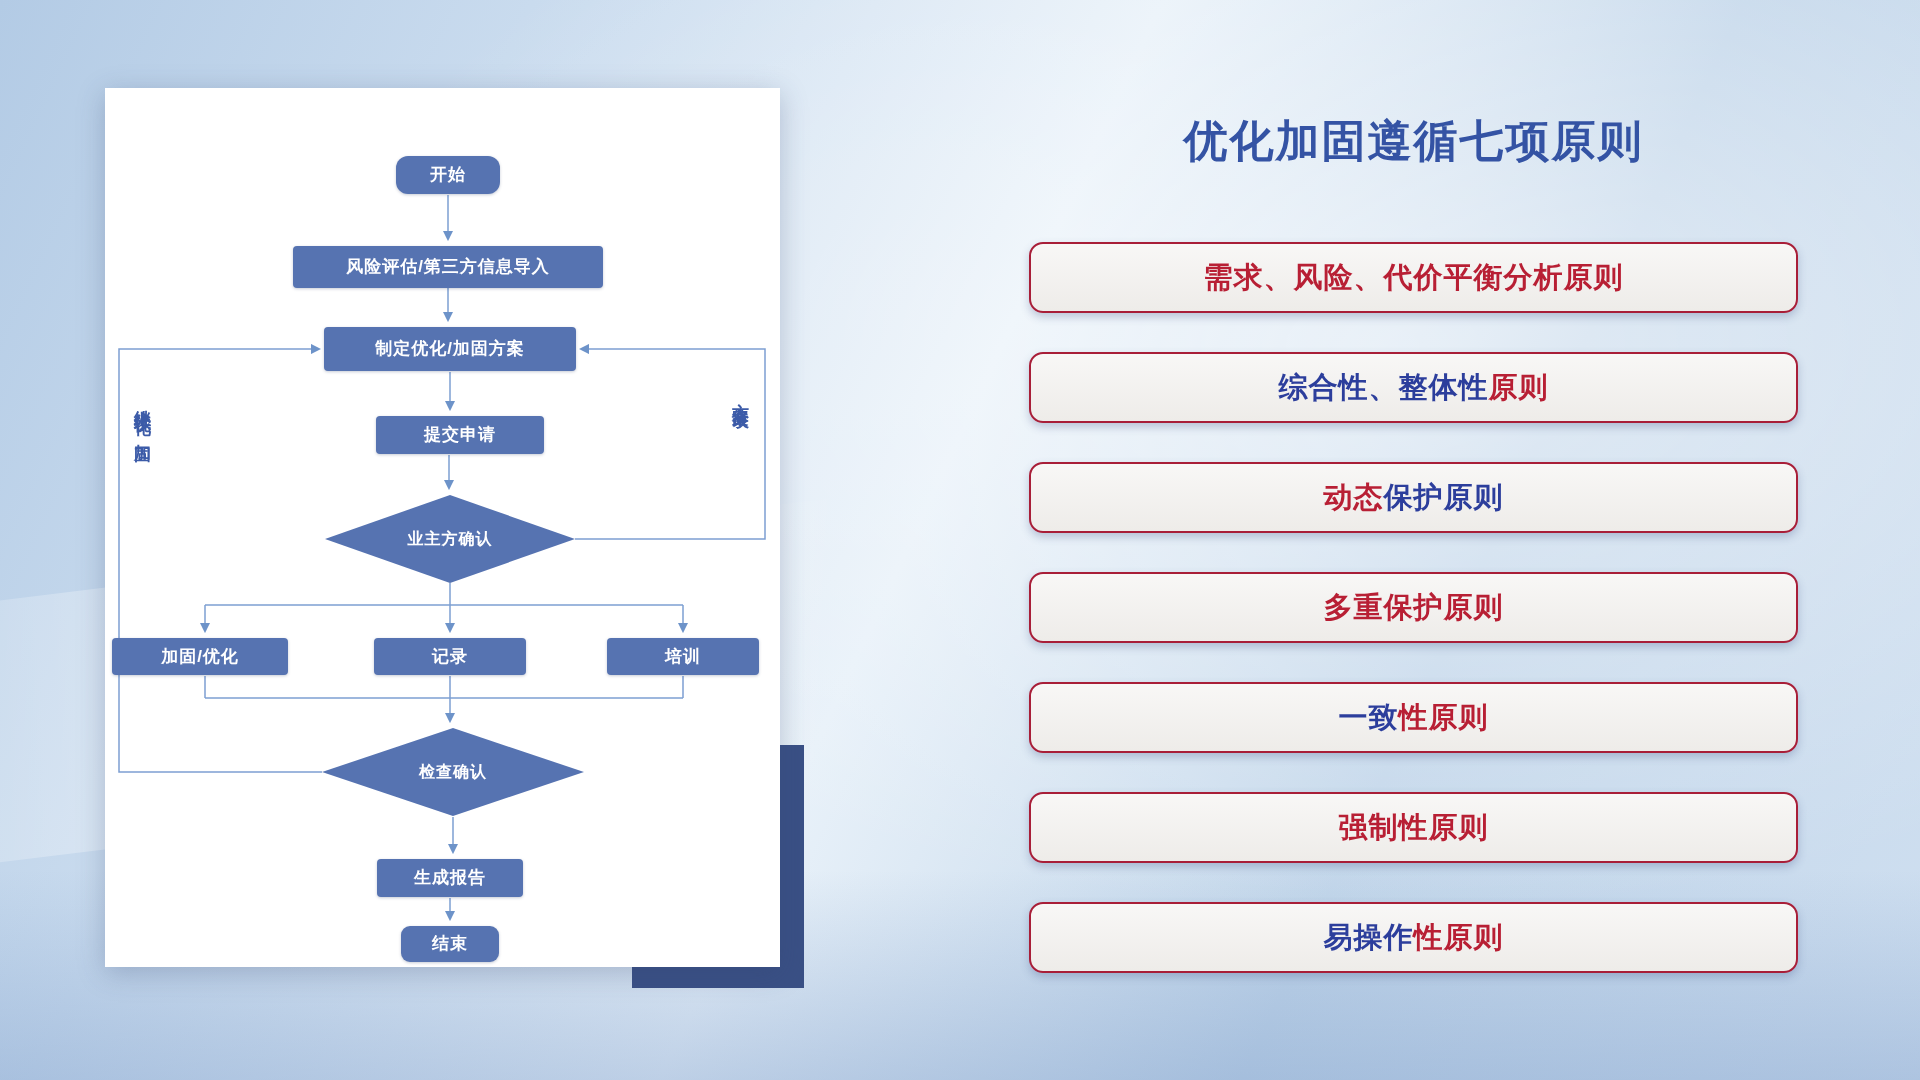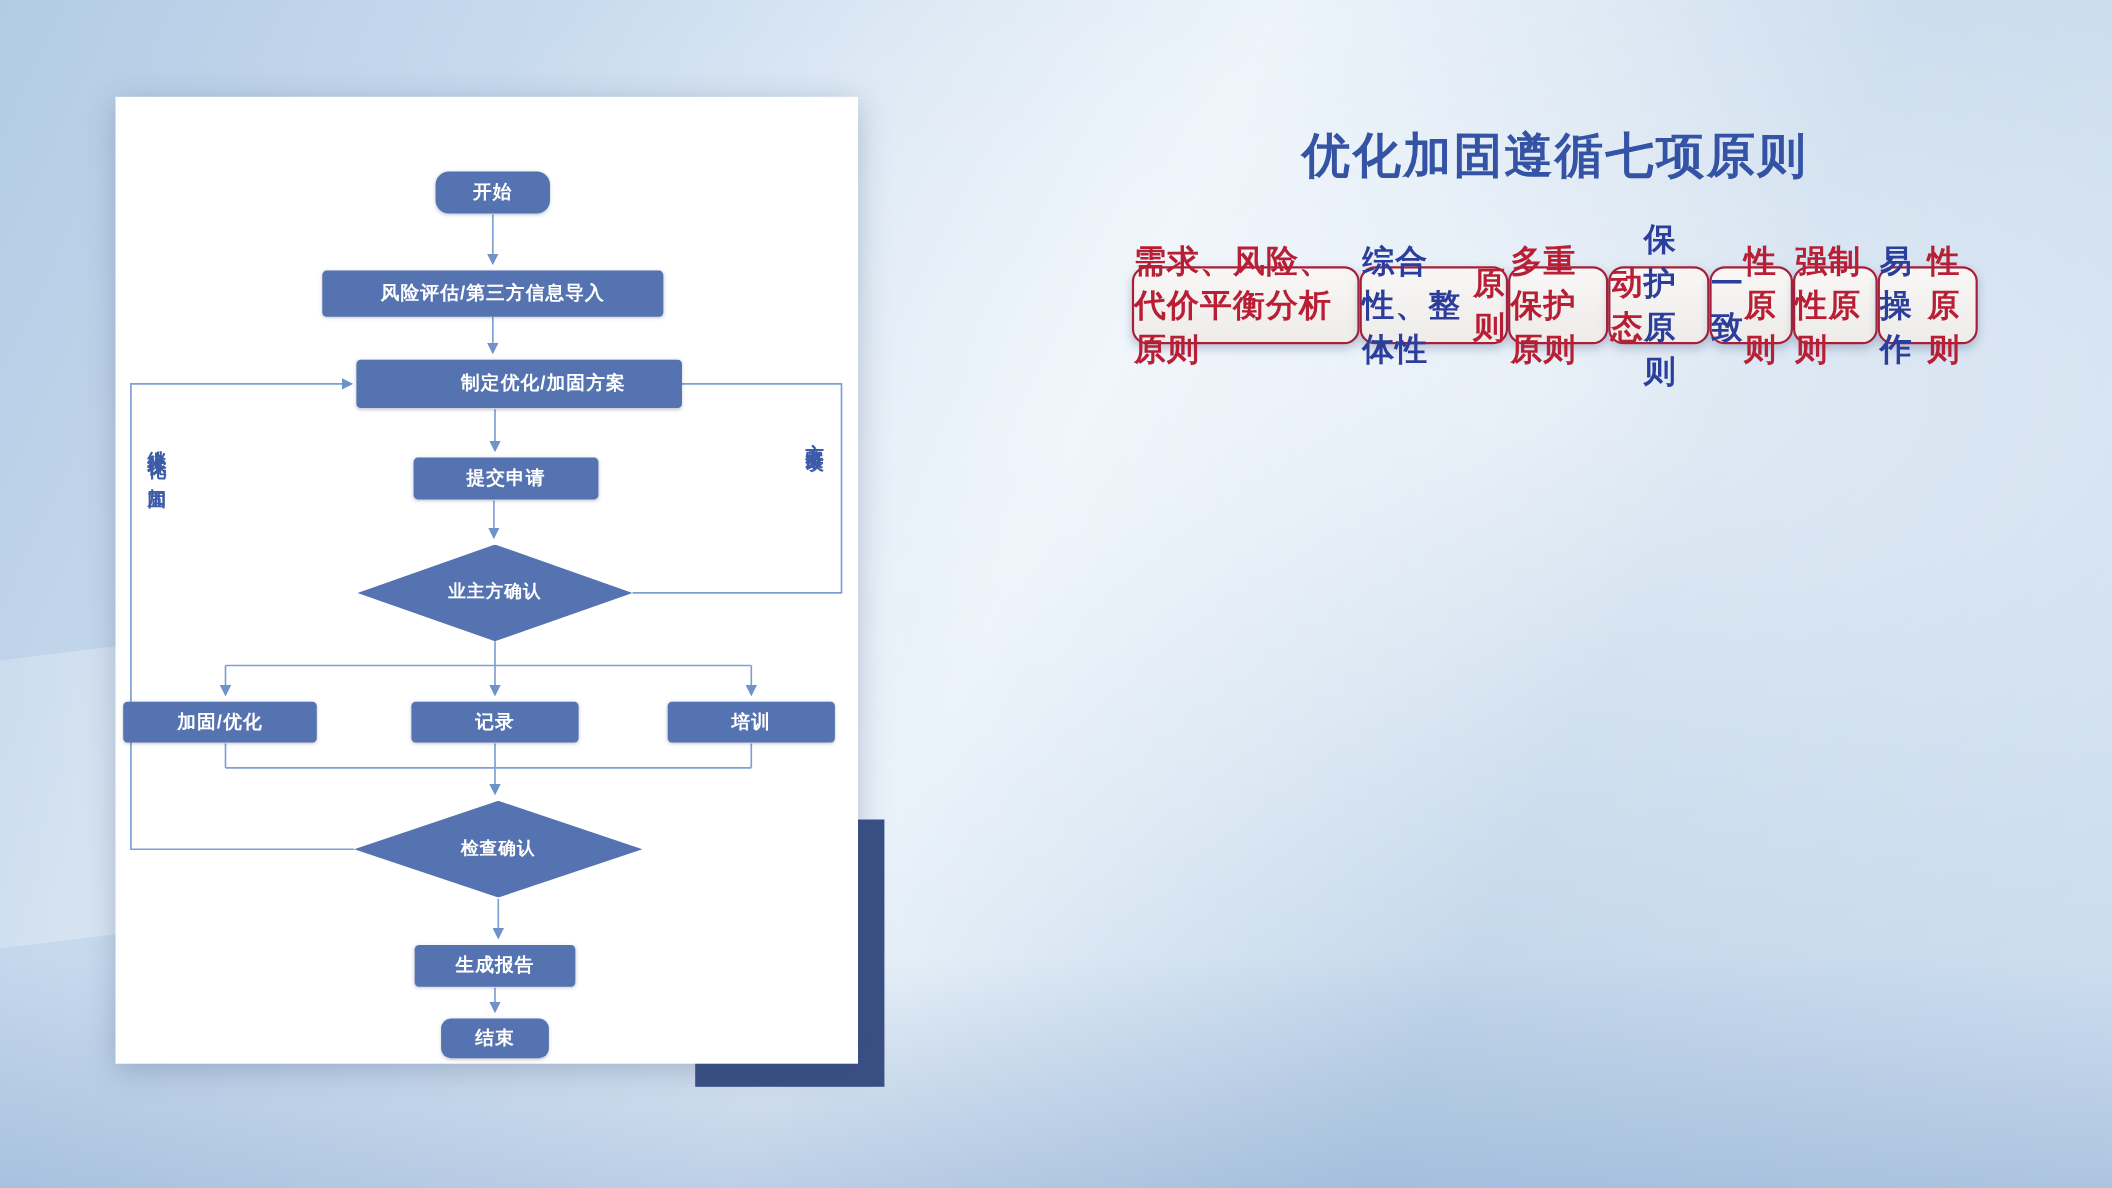--- a/index.html
+++ b/index.html
@@ -50,21 +50,21 @@
     position: absolute; writing-mode: vertical-rl; text-orientation: upright;
     color: #3c5ba8; font-weight: bold; font-size: 17px; letter-spacing: 3px; z-index: 3;
   }
   .panel { position: absolute; left: 1029px; top: 0; width: 769px; height: 1080px; z-index: 2; }
   .panel-title {
     position: absolute; top: 112px; left: 0; width: 100%; margin: 0;
     text-align: center; font-size: 44px; font-weight: bold; letter-spacing: 2px;
   }
   .pills {
     position: absolute; top: 242px; left: 0; right: 0;
-    display: flex;  font-family: Liberation Serif, serif;
+    display: flex; flex-direction: column; gap: 39px; font-family: Liberation Serif, serif;
   }
   .pill {
     height: 67px; border: 2px solid #a81e38; border-radius: 14px;
     background: linear-gradient(180deg, #f8f7f6 0%, #eeece9 100%);
     display: flex; align-items: center; justify-content: center;
     font-size: 29px; font-weight: 600; letter-spacing: 1px;
     box-shadow: 0 4px 9px rgba(70, 90, 140, 0.30);
   }
 </style>
 </head>
@@ -109,21 +109,21 @@
         <path d="M470 451 H660 V261 H476" marker-end="url(#arr)"></path>
 
         <path d="M217 684 H14 V261 H214" marker-end="url(#arr)"></path>
       </g>
     </svg>
 
     <div class="fnode capsule" style="left:291px; top:68px; width:104px; height:38px;border-radius:12px;">开始</div>
 
     <div class="fnode" style="left:188px; top:158px; width:310px; height:42px;">风险评估/第三方信息导入</div>
 
-    <div class="fnode" style="left:219px; top:239px; width:252px; height:44px;padding-left:44px;">制定优化/加固方案</div>
+    <div class="fnode" style="left:219px; top:239px; width:252px; height:44px;">制定优化/加固方案</div>
 
     <div class="fnode" style="left:271px; top:328px; width:168px; height:38px;">提交申请</div>
 
     <div class="fnode diamond" style="left:220px; top:407px; width:250px; height:88px;">业主方确认</div>
 
     <div class="fnode" style="left:7px; top:550px; width:176px; height:37px;">加固/优化</div>
 
     <div class="fnode" style="left:269px; top:550px; width:152px; height:37px;">记录</div>
 
     <div class="fnode" style="left:502px; top:550px; width:152px; height:37px;">培训</div>
@@ -150,27 +150,27 @@
         <span style="color: rgb(184, 31, 52);">需求、风险、代价平衡分析原则</span>
           <span></span>
       </div>
 
       <div class="pill">
         <span style="color: rgb(44, 62, 156);">综合性、整体性</span>
           <span style="color: rgb(184, 31, 52); text-align: center;">原则</span>
       </div>
 
       <div class="pill">
-        <span style="color: rgb(184, 31, 52);">多重保护原则</span>
-          <span></span>
+        <span style="color: rgb(184, 31, 52);">动态</span>
+          <span style="color: rgb(44, 62, 156);">保护原则</span>
       </div>
 
       <div class="pill">
-        <span style="color: rgb(184, 31, 52);">动态</span>
-          <span style="color: rgb(44, 62, 156);">保护原则</span>
+        <span style="color: rgb(184, 31, 52);">多重保护原则</span>
+          <span></span>
       </div>
 
       <div class="pill">
         <span style="color: rgb(44, 62, 156);">一致</span>
           <span style="color: rgb(184, 31, 52);">性原则</span>
       </div>
 
       <div class="pill">
         <span style="color: rgb(184, 31, 52);">强制性原则</span>
           <span></span>

